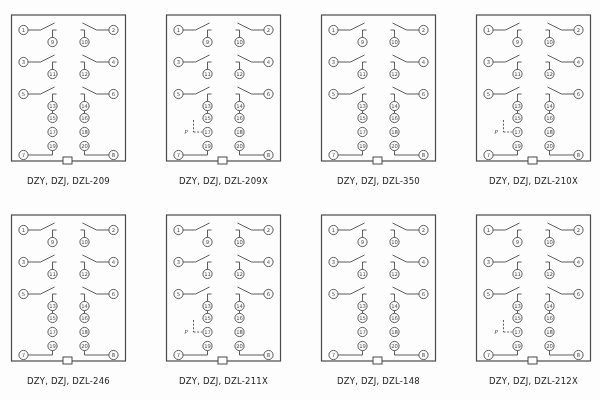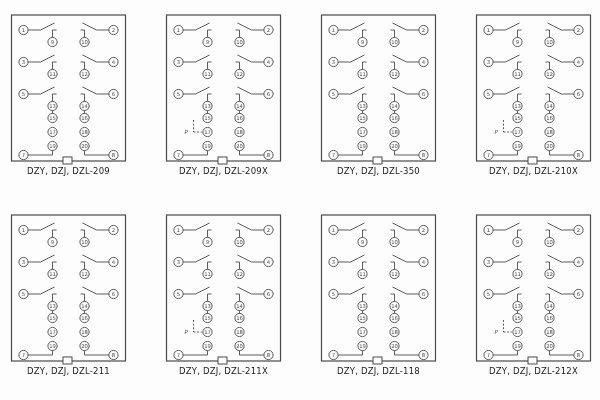--- a/index.html
+++ b/index.html
@@ -15,20 +15,21 @@
     grid-template-columns:repeat(4,117px);
     column-gap:38px;
     row-gap:14px;
   }
   .card{
     width:117px;height:180px;
     display:flex;flex-direction:column;align-items:center;
   }
   .card svg{display:block;}
   .diagram-label{
+    margin-top:10px;
     font-size:8.5px;
     color:#222222;
     letter-spacing:0.2px;
     white-space:nowrap;
   }
 </style>
 </head>
 <body>
 
 <div class="sheet">
@@ -419,21 +420,21 @@
         <text x="74" y="133.9" font-size="5.3" text-anchor="middle" fill="#4a4a4a">20</text>
         <circle cx="13" cy="141" r="4.6" fill="none" stroke="#4a4a4a" stroke-width="0.9"></circle>
         <text x="13" y="142.9" font-size="5.3" text-anchor="middle" fill="#4a4a4a">7</text>
         <circle cx="103" cy="141" r="4.6" fill="none" stroke="#4a4a4a" stroke-width="0.9"></circle>
         <text x="103" y="142.9" font-size="5.3" text-anchor="middle" fill="#4a4a4a">8</text>
         <line x1="17.6" y1="141" x2="42" y2="141" stroke="#4a4a4a" stroke-width="0.9"></line>
         <line x1="42" y1="141" x2="42" y2="136.6" stroke="#4a4a4a" stroke-width="0.9"></line>
         <line x1="98.4" y1="141" x2="74" y2="141" stroke="#4a4a4a" stroke-width="0.9"></line>
         <line x1="74" y1="141" x2="74" y2="136.6" stroke="#4a4a4a" stroke-width="0.9"></line>
       </svg>
-    <div class="diagram-label">DZY, DZJ, DZL-211</div>
+    <div class="diagram-label">DZY, DZJ, DZL-246</div>
   </div>
 
   <div class="card">
     <svg viewBox="0 0 116 152" width="117" height="152">
         <rect x="1" y="1" width="114" height="146" fill="none" stroke="#4a4a4a" stroke-width="1.2"></rect>
         <rect x="52.5" y="143" width="9" height="7" fill="#fdfdfd" stroke="#4a4a4a" stroke-width="1"></rect>
         <circle cx="13" cy="16" r="4.6" fill="none" stroke="#4a4a4a" stroke-width="0.9"></circle>
         <text x="13" y="17.9" font-size="5.3" text-anchor="middle" fill="#4a4a4a">1</text>
         <circle cx="103" cy="16" r="4.6" fill="none" stroke="#4a4a4a" stroke-width="0.9"></circle>
         <text x="103" y="17.9" font-size="5.3" text-anchor="middle" fill="#4a4a4a">2</text>
@@ -578,21 +579,21 @@
         <text x="74" y="133.9" font-size="5.3" text-anchor="middle" fill="#4a4a4a">20</text>
         <circle cx="13" cy="141" r="4.6" fill="none" stroke="#4a4a4a" stroke-width="0.9"></circle>
         <text x="13" y="142.9" font-size="5.3" text-anchor="middle" fill="#4a4a4a">7</text>
         <circle cx="103" cy="141" r="4.6" fill="none" stroke="#4a4a4a" stroke-width="0.9"></circle>
         <text x="103" y="142.9" font-size="5.3" text-anchor="middle" fill="#4a4a4a">8</text>
         <line x1="17.6" y1="141" x2="42" y2="141" stroke="#4a4a4a" stroke-width="0.9"></line>
         <line x1="42" y1="141" x2="42" y2="136.6" stroke="#4a4a4a" stroke-width="0.9"></line>
         <line x1="98.4" y1="141" x2="74" y2="141" stroke="#4a4a4a" stroke-width="0.9"></line>
         <line x1="74" y1="141" x2="74" y2="136.6" stroke="#4a4a4a" stroke-width="0.9"></line>
       </svg>
-    <div class="diagram-label">DZY, DZJ, DZL-118</div>
+    <div class="diagram-label">DZY, DZJ, DZL-148</div>
   </div>
 
   <div class="card">
     <svg viewBox="0 0 116 152" width="117" height="152">
         <rect x="1" y="1" width="114" height="146" fill="none" stroke="#4a4a4a" stroke-width="1.2"></rect>
         <rect x="52.5" y="143" width="9" height="7" fill="#fdfdfd" stroke="#4a4a4a" stroke-width="1"></rect>
         <circle cx="13" cy="16" r="4.6" fill="none" stroke="#4a4a4a" stroke-width="0.9"></circle>
         <text x="13" y="17.9" font-size="5.3" text-anchor="middle" fill="#4a4a4a">1</text>
         <circle cx="103" cy="16" r="4.6" fill="none" stroke="#4a4a4a" stroke-width="0.9"></circle>
         <text x="103" y="17.9" font-size="5.3" text-anchor="middle" fill="#4a4a4a">2</text>

